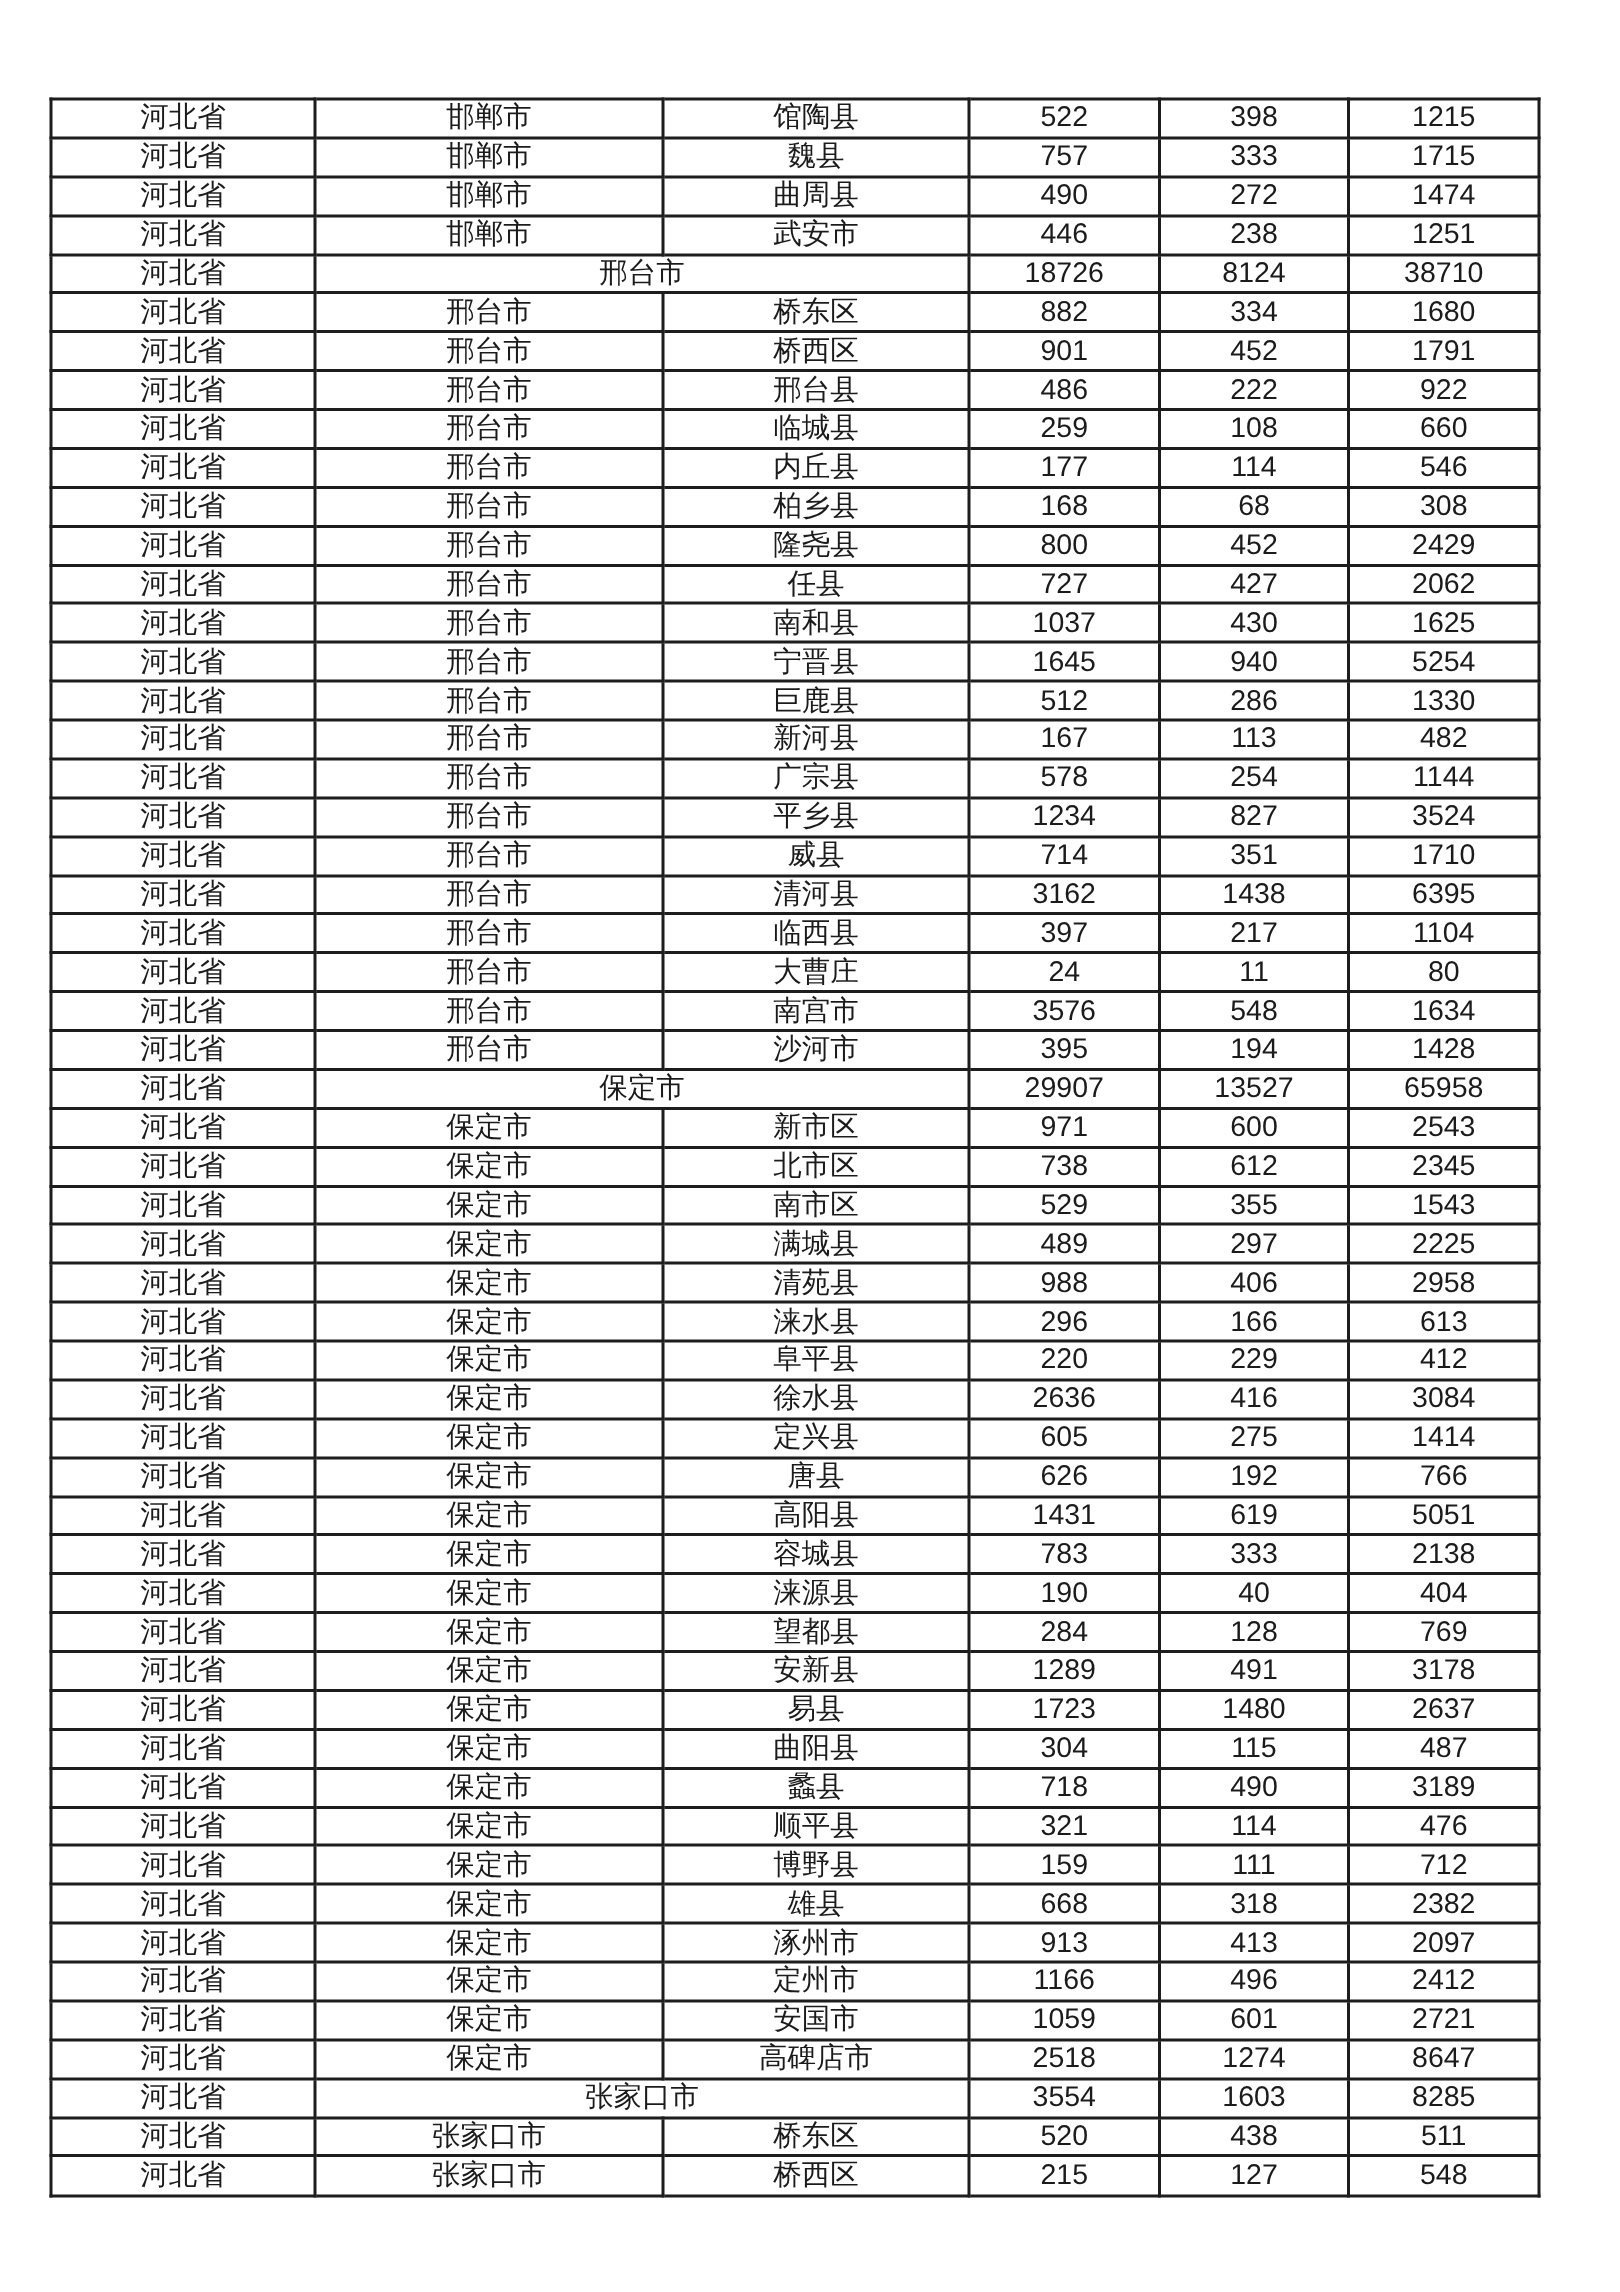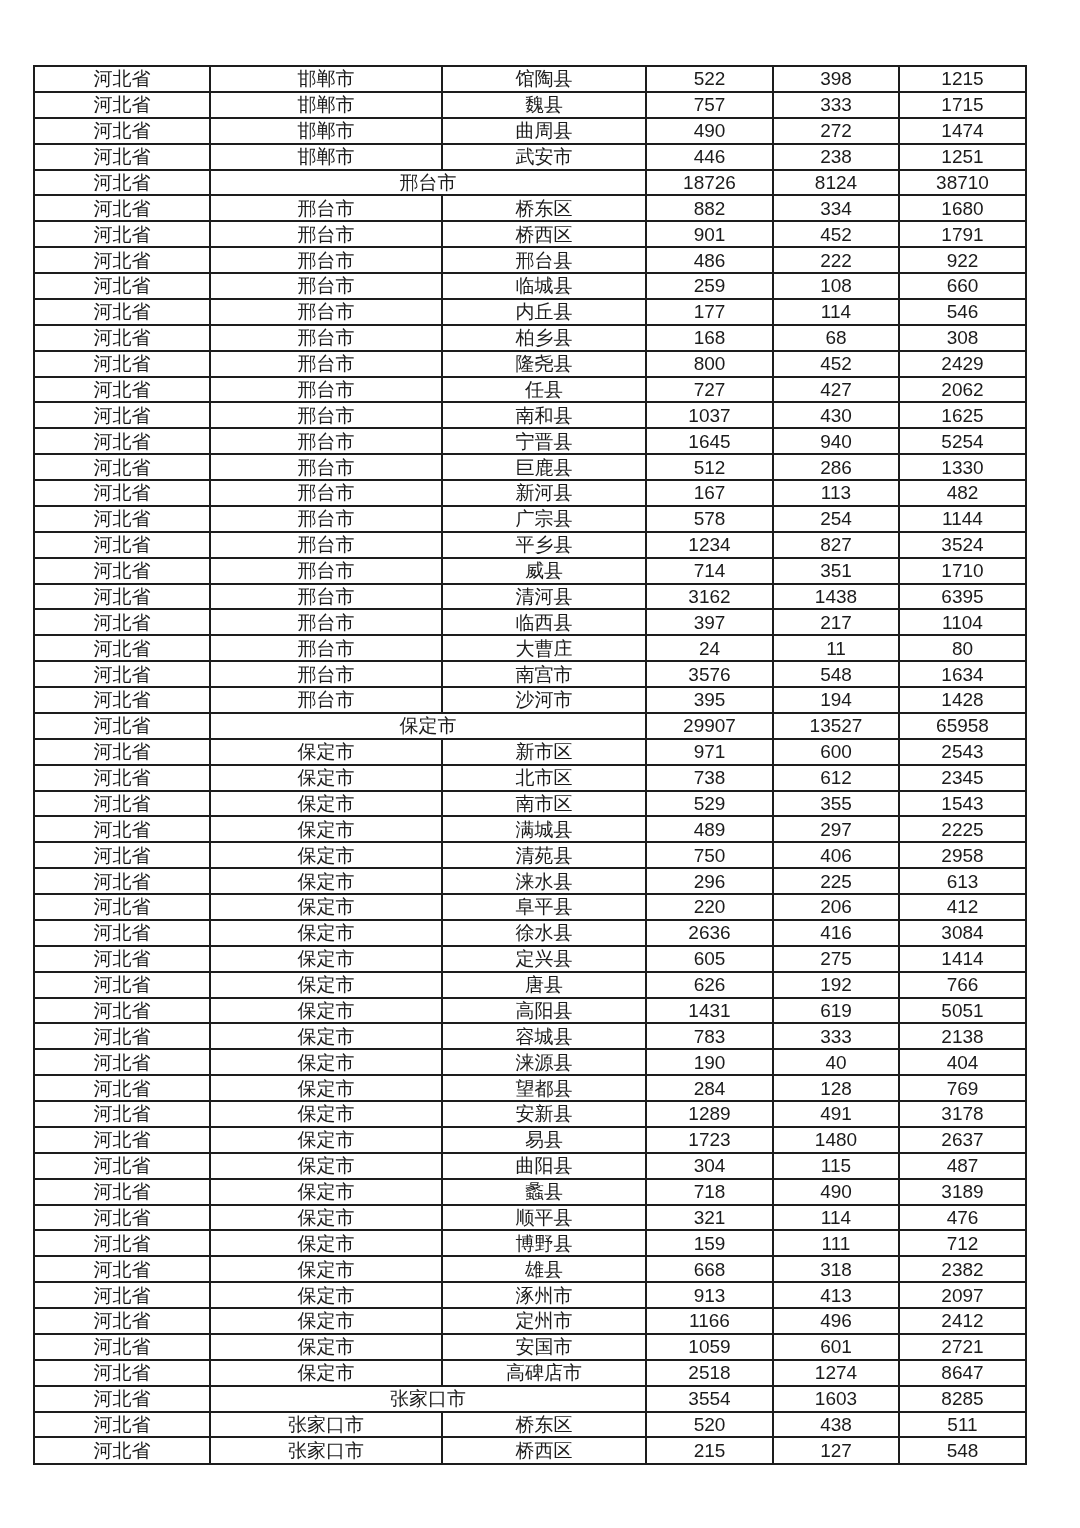--- a/index.html
+++ b/index.html
@@ -295,38 +295,38 @@
           <td>保定市</td>
           <td>满城县</td>
           <td>489</td>
           <td>297</td>
           <td>2225</td>
         </tr>
         <tr>
           <td>河北省</td>
           <td>保定市</td>
           <td>清苑县</td>
-          <td>750</td>
+          <td>988</td>
           <td>406</td>
           <td>2958</td>
         </tr>
         <tr>
           <td>河北省</td>
           <td>保定市</td>
           <td>涞水县</td>
           <td>296</td>
-          <td>225</td>
+          <td>166</td>
           <td>613</td>
         </tr>
         <tr>
           <td>河北省</td>
           <td>保定市</td>
           <td>阜平县</td>
           <td>220</td>
-          <td>206</td>
+          <td>229</td>
           <td>412</td>
         </tr>
         <tr>
           <td>河北省</td>
           <td>保定市</td>
           <td>徐水县</td>
           <td>2636</td>
           <td>416</td>
           <td>3084</td>
         </tr>

